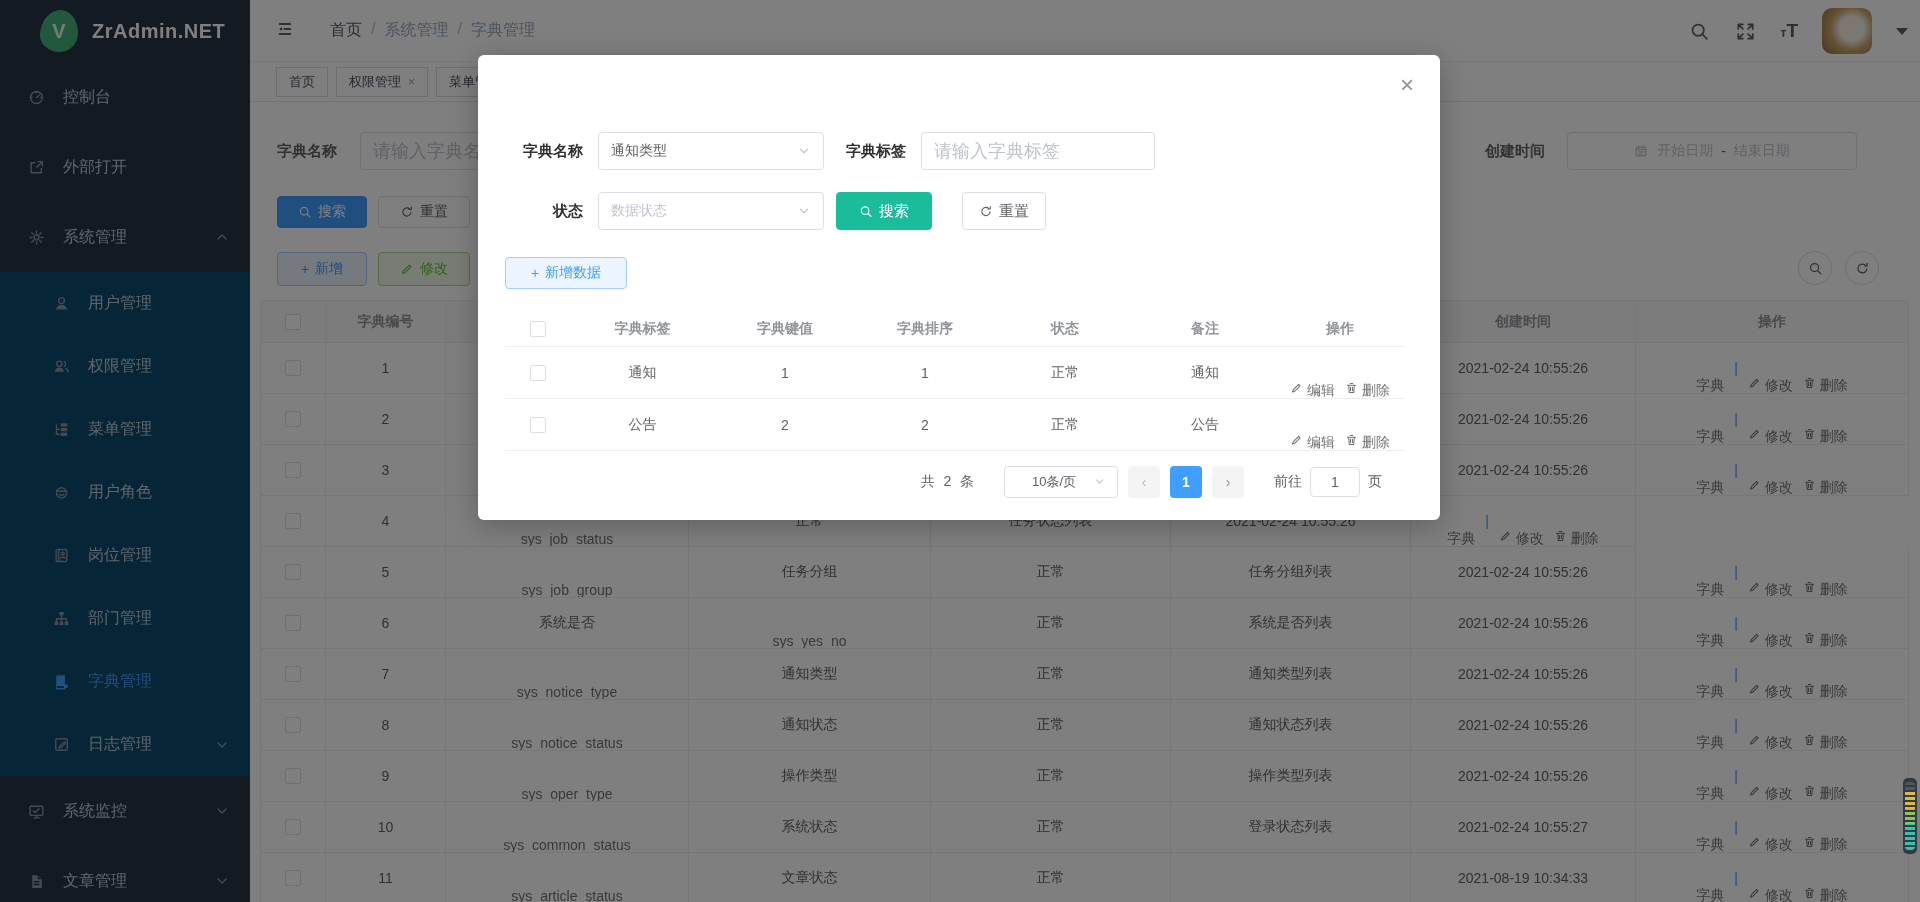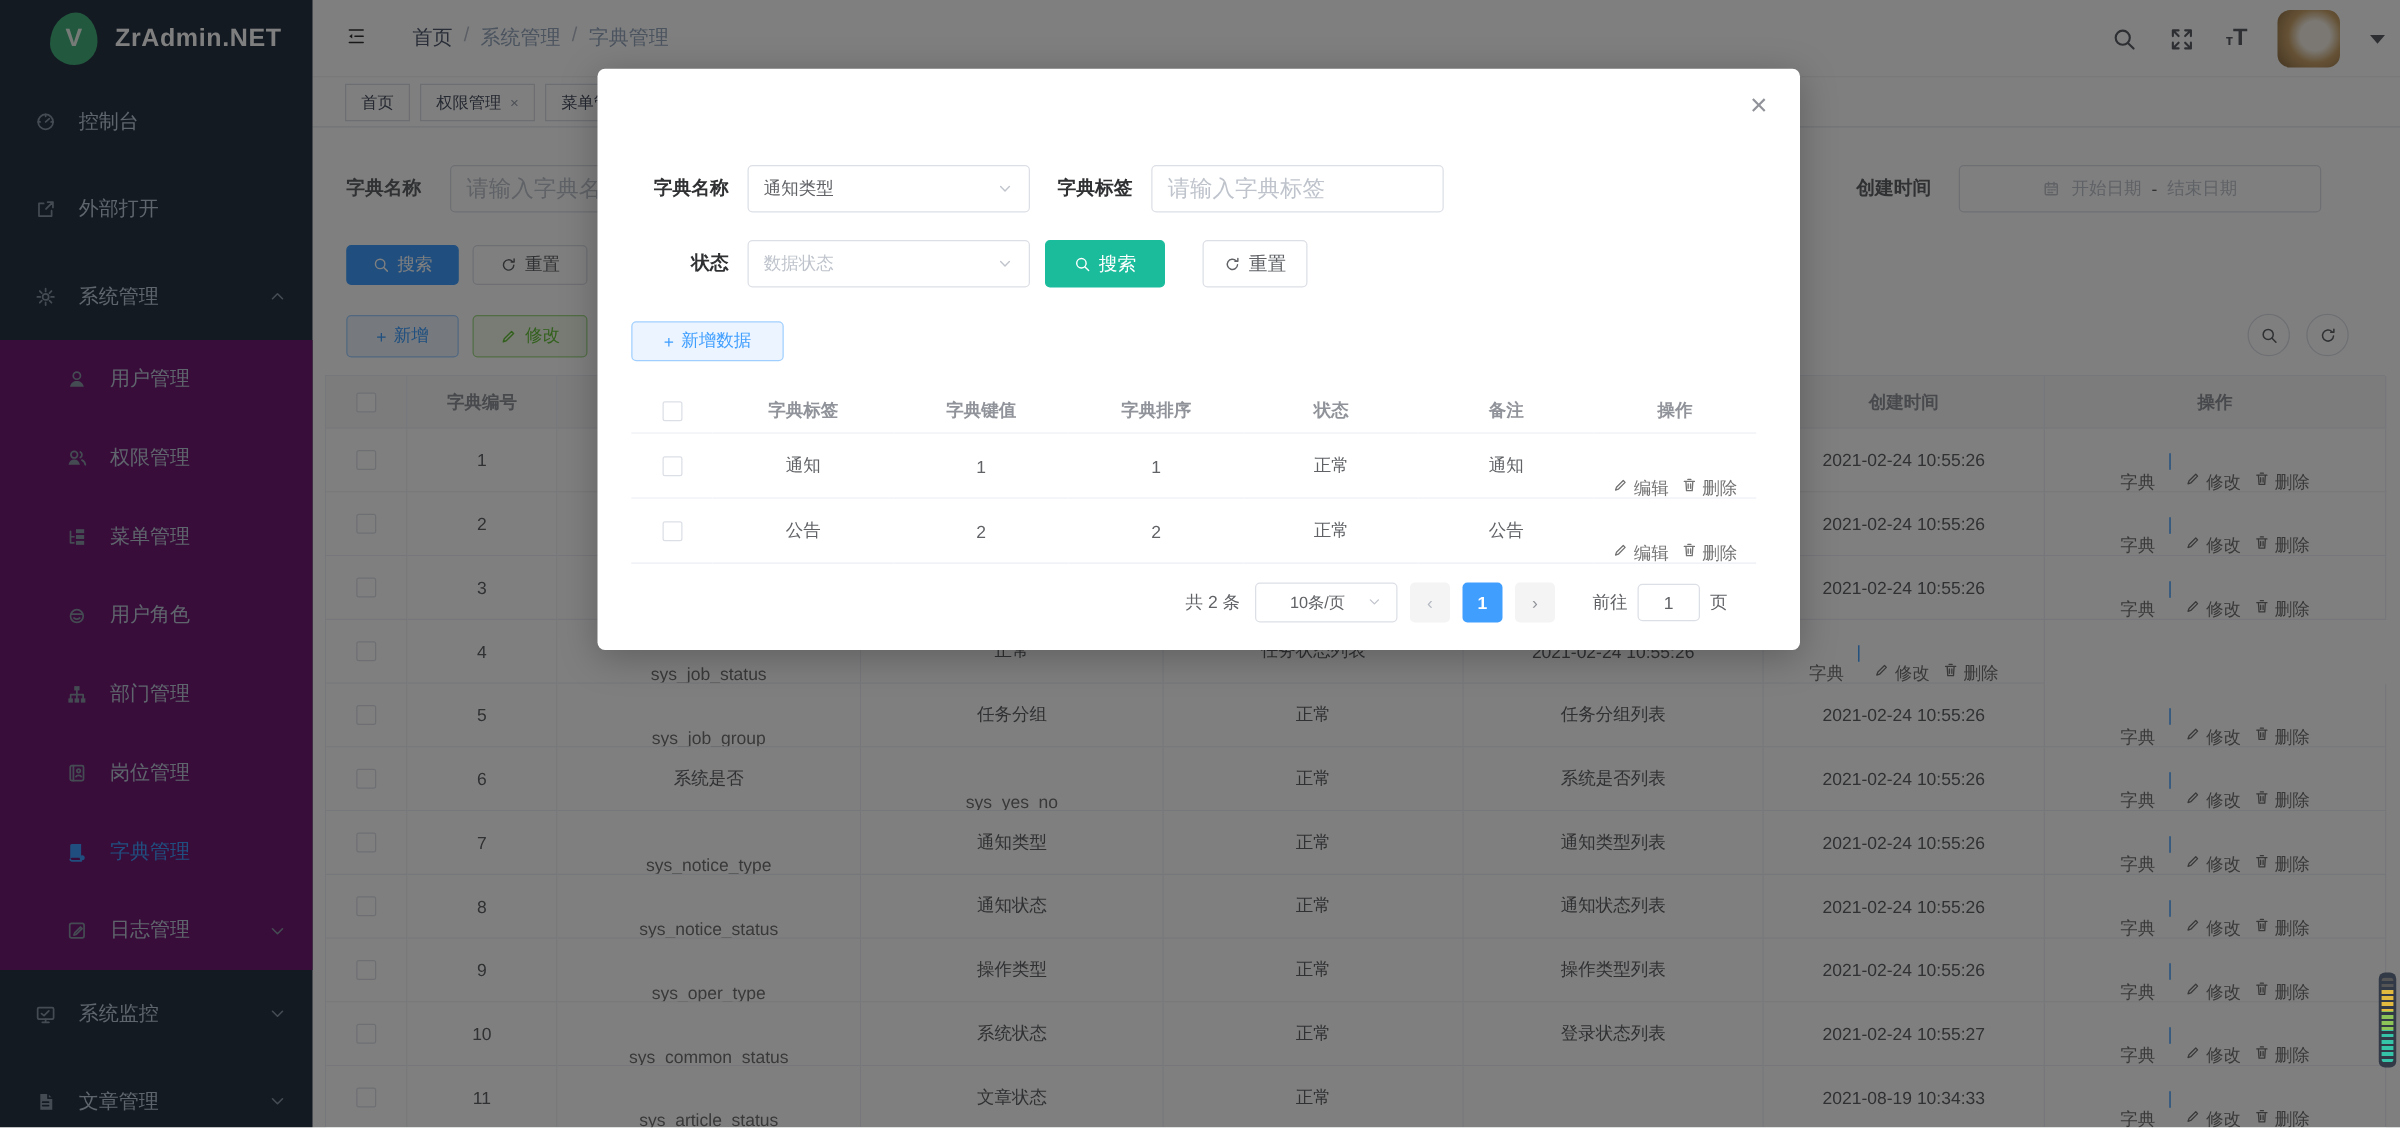--- a/index.html
+++ b/index.html
@@ -9,21 +9,21 @@
 
   
   .sidebar { position:absolute; left:0; top:0; width:250px; height:902px; background:#273445; z-index:1; }
   .logo-row { height:62px; display:flex; align-items:center; padding-left:40px; gap:14px; }
   .logo-blob { width:38px; height:42px; background:#44b07c; border-radius:55% 45% 48% 52%/60% 55% 45% 40%;
     display:flex; align-items:center; justify-content:center; color:#eef7f1; font-weight:bold; font-size:20px; }
   .logo-title { color:#fff; font-size:20px; font-weight:bold; letter-spacing:.5px; }
   .side-item { position:relative; height:70px; display:flex; align-items:center; padding-left:27px; gap:18px;
     color:#bfcbd9; font-size:16px; cursor:pointer; }
   .side-item .si-icon { width:18px; height:18px; color:#8a97a5; display:flex; align-items:center; justify-content:center; font-size:17px; }
-  .submenu { background:#701a75; }
+  .submenu { background:#0c4a6e; }
   .submenu .side-item { height:63px; padding-left:52px; }
   .side-item.active { color:#409eff; }
   .side-item.active .si-icon { color:#409eff; }
   .side-chevron { position:absolute; right:20px; top:50%; margin-top:-8px; width:16px; height:16px; color:#8a97a5; }
   svg.ic { width:1em; height:1em; display:block; }
 
   
   .main { position:absolute; left:250px; top:0; width:1670px; height:902px; background:#fff; }
   .navbar { position:relative; height:62px; background:#fff; border-bottom:1px solid #f0f0f0; }
   .hamburger { position:absolute; left:27px; top:21px; width:22px; height:20px; color:#303133; cursor:pointer; }
@@ -90,21 +90,21 @@
   .m-box { border:1px solid #dcdfe6; }
   .btn-teal { background:#1abc9c; border-color:#1abc9c; color:#fff; }
   .modal-table { position:absolute; left:27px; top:257px; width:900px; font-size:14px; color:#606266; }
   .m-row { display:grid; grid-template-columns:65px 145px 140px 140px 140px 140px 130px; }
   .m-cell { height:52px; display:flex; align-items:center; justify-content:center; border-bottom:1px solid #ebeef5;
     background:#fff; white-space:nowrap; }
   .m-head .m-cell { height:35px; color:#909399; font-weight:bold; border-bottom:1px solid #ebeef5; }
   
   .pager { position:absolute; right:58px; top:411px; height:32px; display:flex; align-items:center; gap:10px;
     font-size:14px; color:#606266; }
-  .pg-total { margin-right:2px; }
+  .pg-total { margin-right:20px;font-family:Liberation Mono, monospace; }
   .pg-size { width:114px; height:32px; border:1px solid #dcdfe6; border-radius:4px; display:flex; align-items:center;
     padding:0 10px; color:#606266; font-size:13px; cursor:pointer; }
   .pg-btn { width:32px; height:32px; border-radius:4px; background:#f4f4f5; color:#b4b9c2; display:flex;
     align-items:center; justify-content:center; font-size:14px; cursor:pointer; }
   .pg-cur { width:32px; height:32px; border-radius:4px; background:#409eff; color:#fff; display:flex;
     align-items:center; justify-content:center; font-weight:bold; cursor:pointer; }
   .pg-goto { display:flex; align-items:center; gap:8px; margin-left:20px; }
   .pg-input { width:50px; height:30px; border:1px solid #dcdfe6; border-radius:4px; text-align:center;
     font-size:14px; color:#606266; outline:none; font-family:inherit; }
 
@@ -195,39 +195,39 @@
               <svg class="ic" viewBox="0 0 16 16" fill="none" stroke="currentColor" stroke-width="1.3" stroke-linecap="round" stroke-linejoin="round">
                 <circle cx="8" cy="8.3" r="4.8"></circle>
                 <path d="M3.8 6.8h8.4M5.8 9.8c1.4 1.1 3 1.1 4.4 0"></path>
               </svg>
             </span>
             <span class="si-label">用户角色</span>
           </div>
           <div class="side-item sub">
             <span class="si-icon">
               <svg class="ic" viewBox="0 0 16 16" fill="none" stroke="currentColor" stroke-width="1.3" stroke-linecap="round" stroke-linejoin="round">
+                <rect x="3" y="2.4" width="10" height="11.2" rx="1.2"></rect>
+                <path d="M5.4 2.4v11.2"></path>
+                <circle cx="9.3" cy="6.3" r="1.3"></circle>
+                <path d="M7.3 10.6c.5-1.3 3.5-1.3 4 0"></path>
+              </svg>
+            </span>
+            <span class="si-label">岗位管理</span>
+          </div>
+          <div class="side-item sub">
+            <span class="si-icon">
+              <svg class="ic" viewBox="0 0 16 16" fill="none" stroke="currentColor" stroke-width="1.3" stroke-linecap="round" stroke-linejoin="round">
                 <rect x="6" y="1.8" width="4" height="3.2" fill="currentColor" stroke="none"></rect>
                 <rect x="1.6" y="11" width="3.4" height="3.2" fill="currentColor" stroke="none"></rect>
                 <rect x="6.3" y="11" width="3.4" height="3.2" fill="currentColor" stroke="none"></rect>
                 <rect x="11" y="11" width="3.4" height="3.2" fill="currentColor" stroke="none"></rect>
                 <path d="M8 5v3M3.3 11V8.2h9.4V11M8 8.2V11"></path>
               </svg>
             </span>
             <span class="si-label">部门管理</span>
-          </div>
-          <div class="side-item sub">
-            <span class="si-icon">
-              <svg class="ic" viewBox="0 0 16 16" fill="none" stroke="currentColor" stroke-width="1.3" stroke-linecap="round" stroke-linejoin="round">
-                <rect x="3" y="2.4" width="10" height="11.2" rx="1.2"></rect>
-                <path d="M5.4 2.4v11.2"></path>
-                <circle cx="9.3" cy="6.3" r="1.3"></circle>
-                <path d="M7.3 10.6c.5-1.3 3.5-1.3 4 0"></path>
-              </svg>
-            </span>
-            <span class="si-label">岗位管理</span>
           </div>
           <div class="side-item sub active">
             <span class="si-icon">
               <svg class="ic" viewBox="0 0 16 16" fill="none" stroke="currentColor" stroke-width="1.3" stroke-linecap="round" stroke-linejoin="round">
                 <path d="M3 3.2a1.2 1.2 0 0 1 1.2-1.2h7v10.4h-7A1.2 1.2 0 0 0 3 13.6z" fill="currentColor" stroke="none"></path>
                 <path d="M3 13.6a1.2 1.2 0 0 0 1.2 1.2h7v-2.4"></path>
                 <circle cx="12" cy="12.4" r="1.9" fill="currentColor" stroke="none"></circle>
               </svg>
             </span>
             <span class="si-label">字典管理</span>

